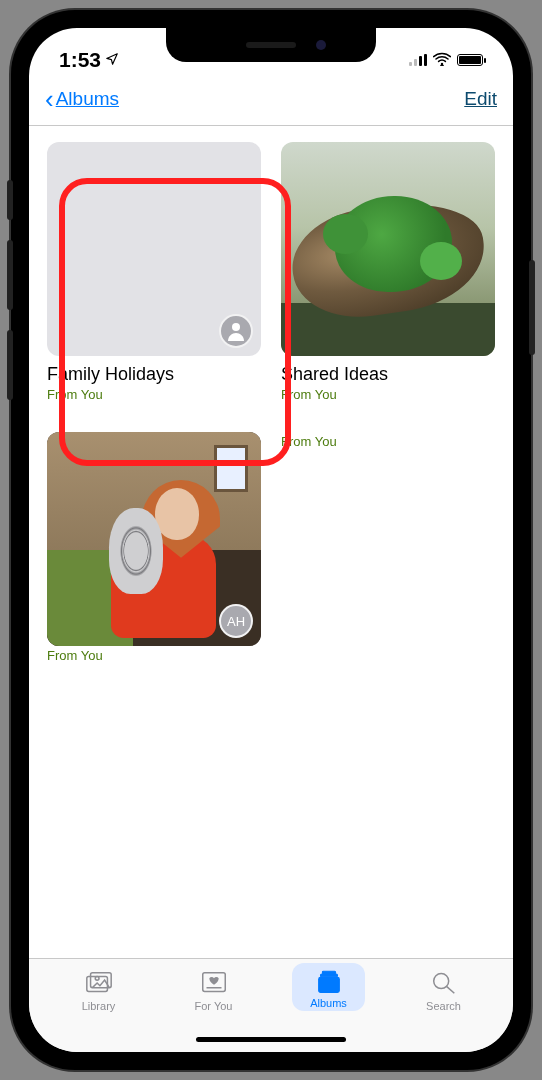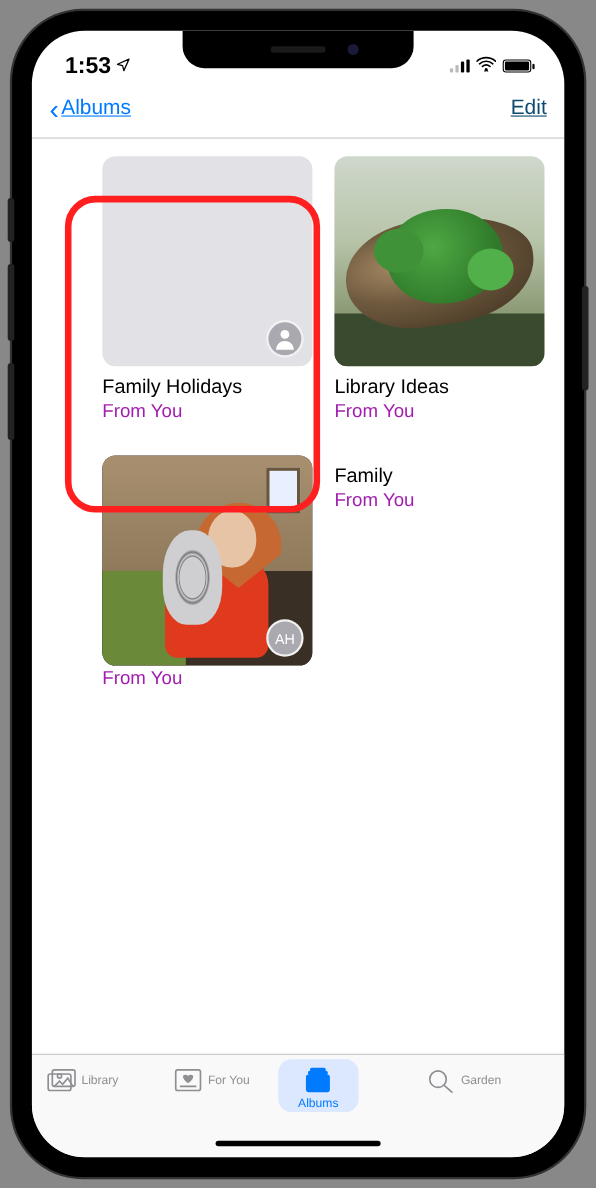--- a/index.html
+++ b/index.html
@@ -98,21 +98,20 @@
       position:absolute; left:0; right:0; text-align:center;
       font-size:19px; font-weight:600; pointer-events:none;
     }
     .nav-edit { color:#0c4a6e; font-size:19px; text-decoration:underline; }
 
     
     .content {
       flex: 1;
       overflow:auto;
       padding: 16px 18px;
-      margin-left: 46px;
     }
     .grid {
       display: grid;
       grid-template-columns: 1fr 1fr;
       gap: 30px 20px;
     }
     .album { }
     .thumb {
       width: 100%;
       aspect-ratio: 1/1;
@@ -132,21 +131,21 @@
       border: 2px solid rgba(255,255,255,0.85);
       display:flex;
       align-items:center;
       justify-content:center;
       color:#fff;
       font-size:13px;
       font-weight:500;
     }
     .badge.person svg { width:24px; height:24px; fill:#fff; }
     .album-title { margin-top:8px; font-size:18px; color:#000; }
-    .album-sub { font-size:17px; color:#a21caf; margin-top:2px; }
+    .album-sub { font-size:13px; color:#4d7c0f; margin-top:2px; }
 
     .highlight-ring {
       position:absolute;
       border: 6px solid #ff1f1f;
       border-radius: 28px;
       pointer-events:none;
       left: 30px;
       top: 150px;
       width: 232px;
       height: 288px;
@@ -212,21 +211,21 @@
       height: 94px;
       border-top: 0.5px solid #c8c8c8;
       background: #f8f8f8e8;
       display: flex;
       align-items: flex-start;
       padding: 8px 12px 0;
     }
     .tab {
       flex:1;
       display:flex;
-      flex-direction:row;
+      flex-direction:column;
       align-items:center;
       gap:3px;
       color:#8e8e93;
       font-size:11px;
     }
     .tab.active { color:#007aff; }
     .tab.active .tab-pill {
       background:#dbe8ff;
       border-radius:12px;
       padding: 4px 18px 2px;
@@ -316,42 +315,41 @@
           <div class="album-title">Family Holidays</div>
           <div class="album-sub">From You</div>
         </div>
 
         <div class="album">
           <div class="thumb garden">
             <div class="ground"></div>
             <div class="log"></div>
             <div class="greens"></div>
           </div>
-          <div class="album-title">Library Ideas</div>
+          <div class="album-title">Shared Ideas</div>
           <div class="album-sub">From You</div>
         </div>
 
         <div class="album">
           <div class="thumb dogs">
             <div class="wall"></div>
             <div class="cab"></div>
             <div class="win"></div>
             <div class="person">
               <div class="torso"></div>
               <div class="hair"></div>
               <div class="head"></div>
               <div class="dog"></div>
             </div>
             <div class="badge">AH</div>
           </div>
           <div class="album-sub">From You</div>
         </div>
 
         <div class="album">
-          <div class="album-title">Family</div>
           <div class="album-sub">From You</div>
         </div>
 
       </div>
     </div>
 
     <div class="tab-bar">
       <div class="tab inactive">
         <div class="ico">
           <svg viewBox="0 0 32 28">
@@ -385,19 +383,19 @@
           <span>Albums</span>
         </div>
       </div>
       <div class="tab inactive">
         <div class="ico">
           <svg viewBox="0 0 32 28">
               <circle cx="13" cy="13" r="8"></circle>
               <line x1="19" y1="19" x2="27" y2="26"></line>
             </svg>
         </div>
-        <span>Garden</span>
+        <span>Search</span>
       </div>
     </div>
 
     <div class="home-indicator"></div>
   </div>
 </div>
 
 </body></html>

